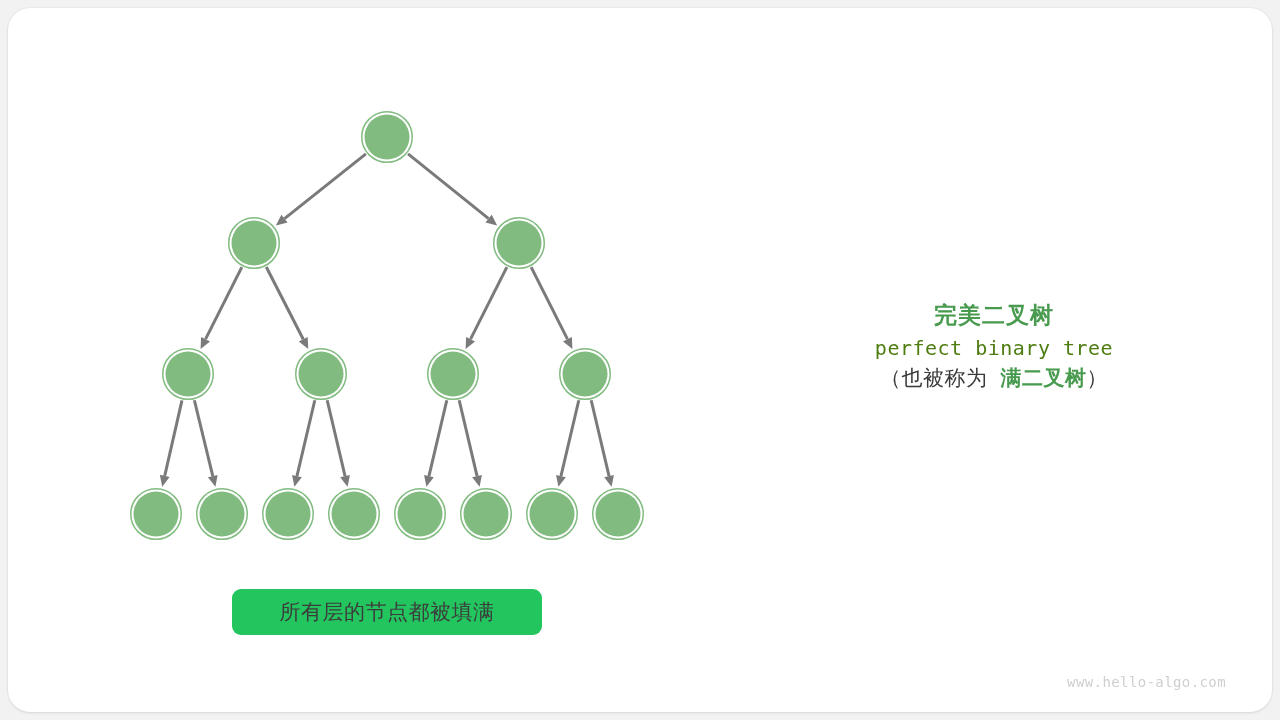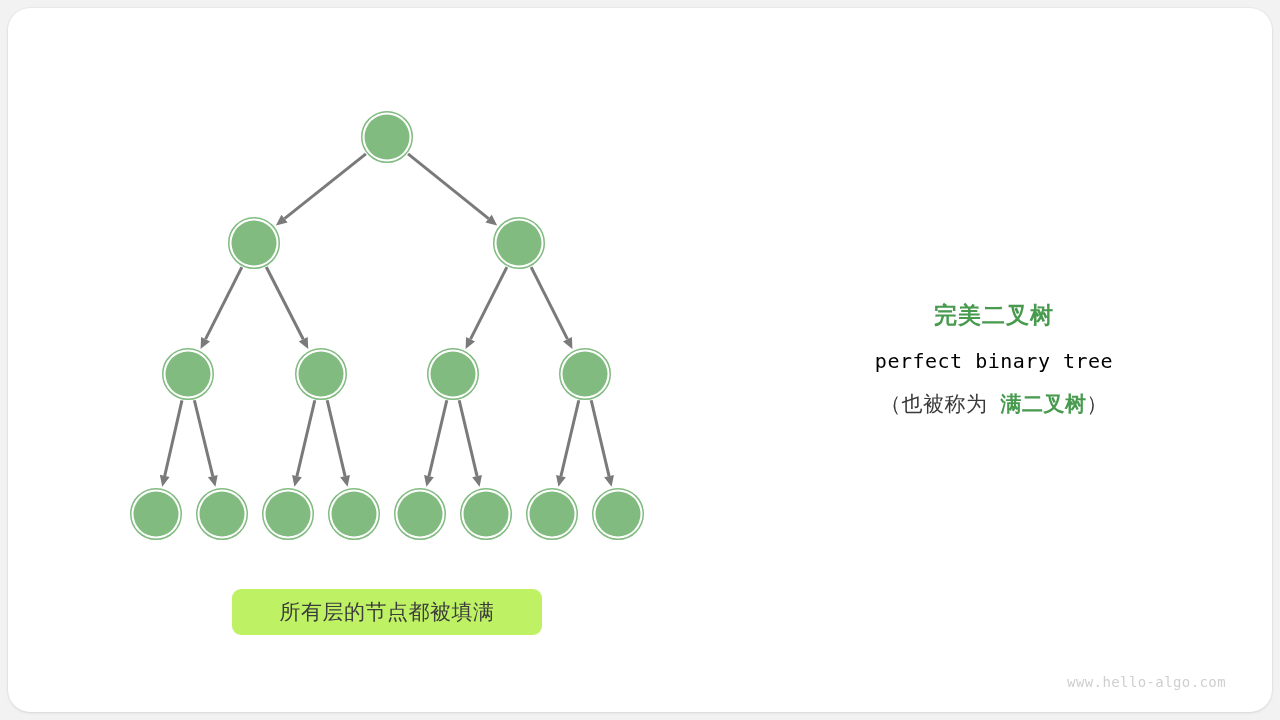--- a/index.html
+++ b/index.html
@@ -33,21 +33,21 @@
     position: absolute;
     left: 0;
     top: 0;
   }
   .caption-pill {
     position: absolute;
     left: 224px;
     top: 581px;
     width: 310px;
     height: 46px;
-    background: #bef264;
+    background: #22c55e;
     border-radius: 9px;
     display: flex;
     align-items: center;
     justify-content: center;
   }
   .caption-pill span {
     font-size: 21px;
     color: #3c3c3c;
     letter-spacing: 0.5px;
     font-family: "DejaVu Sans", sans-serif;
@@ -58,28 +58,28 @@
     top: 292px;
     width: 372px;
     text-align: center;
   }
   .legend-title {
     font-size: 23px;
     font-weight: bold;
     color: #479a4e;
     font-family: Liberation Mono, monospace;
     letter-spacing: 1px;
-    margin-bottom: 18px;
+    margin-bottom: 5px;
   }
   .legend-sub {
     font-size: 20px;
-    color: #000000;
+    color: #4d7c0f;
     font-family: "DejaVu Sans Mono", monospace;
     letter-spacing: 0.5px;
-    margin-bottom: 17px;
+    margin-bottom: 4px;
   }
   .legend-alt {
     font-size: 21px;
     color: #3a3a3a;
     font-family: "DejaVu Sans", sans-serif;
     letter-spacing: 0.5px;
   }
   .legend-alt b {
     color: #479a4e;
     font-weight: bold;

